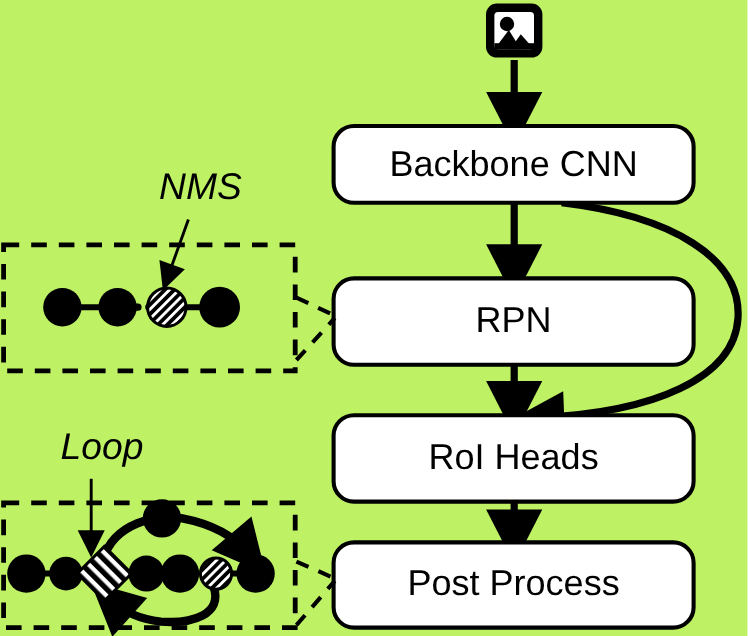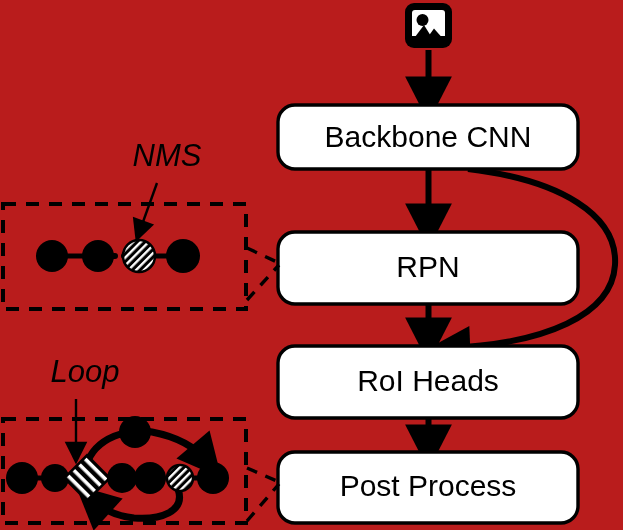--- a/index.html
+++ b/index.html
@@ -4,21 +4,21 @@
 <style>
   html, body {
     margin: 0;
     padding: 0;
     background: #ffffff;
   }
   #canvas {
     position: relative;
     width: 623px;
     height: 530px;
-    background: #b91c1c;
+    background: #bef264;
     font-family: "Liberation Sans", sans-serif;
     overflow: hidden;
   }
   #diagram-svg {
     position: absolute;
     left: 0;
     top: 0;
     width: 623px;
     height: 530px;
   }

